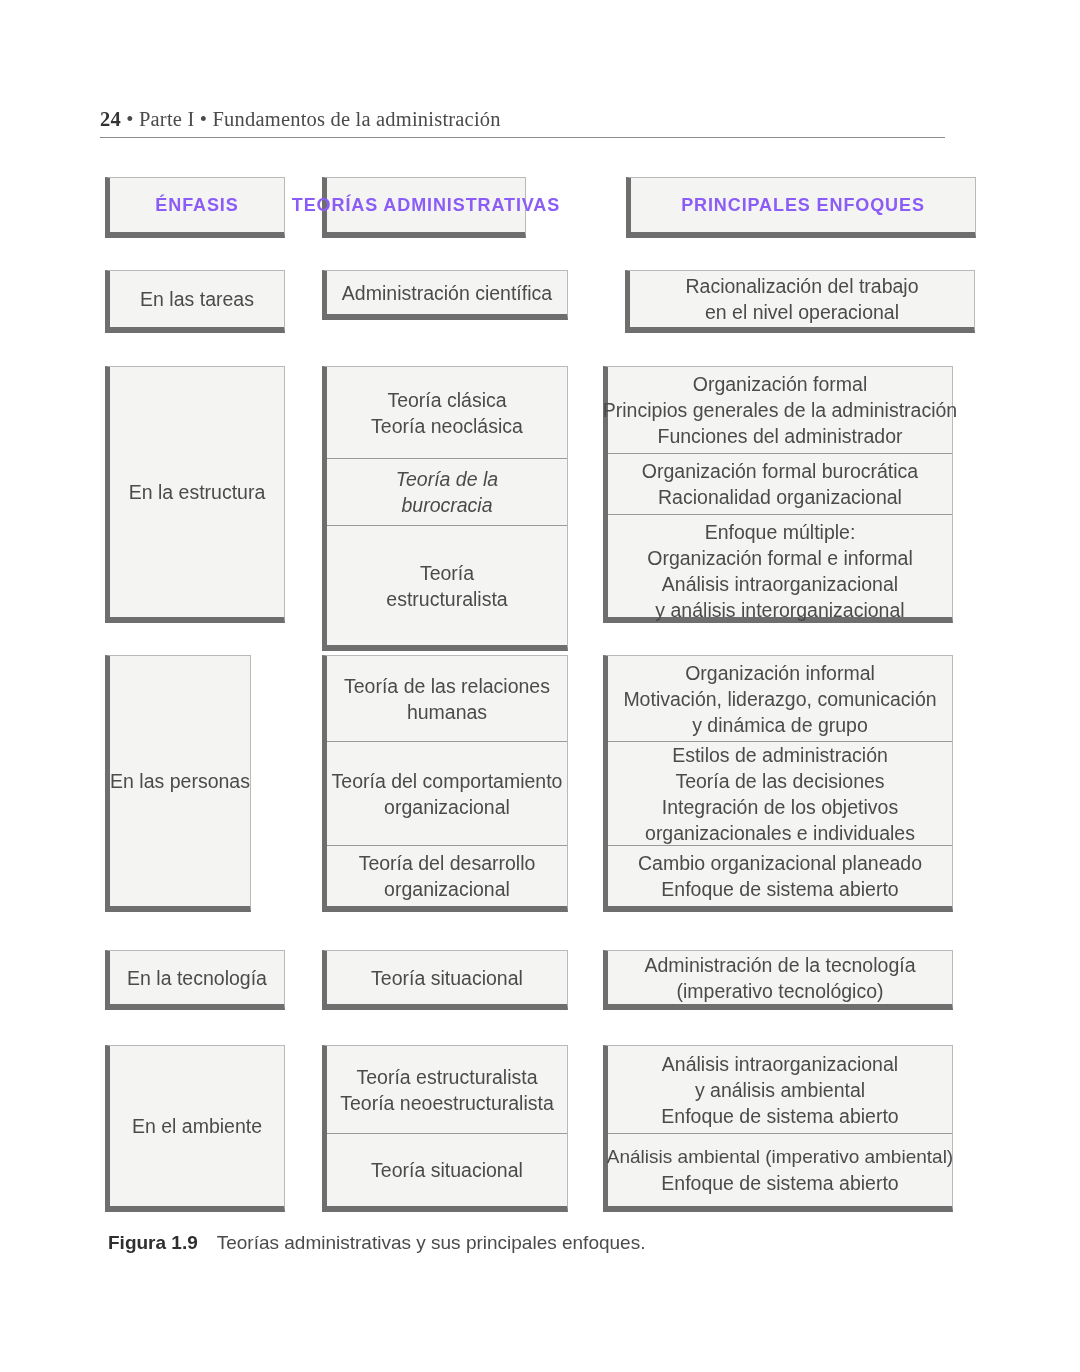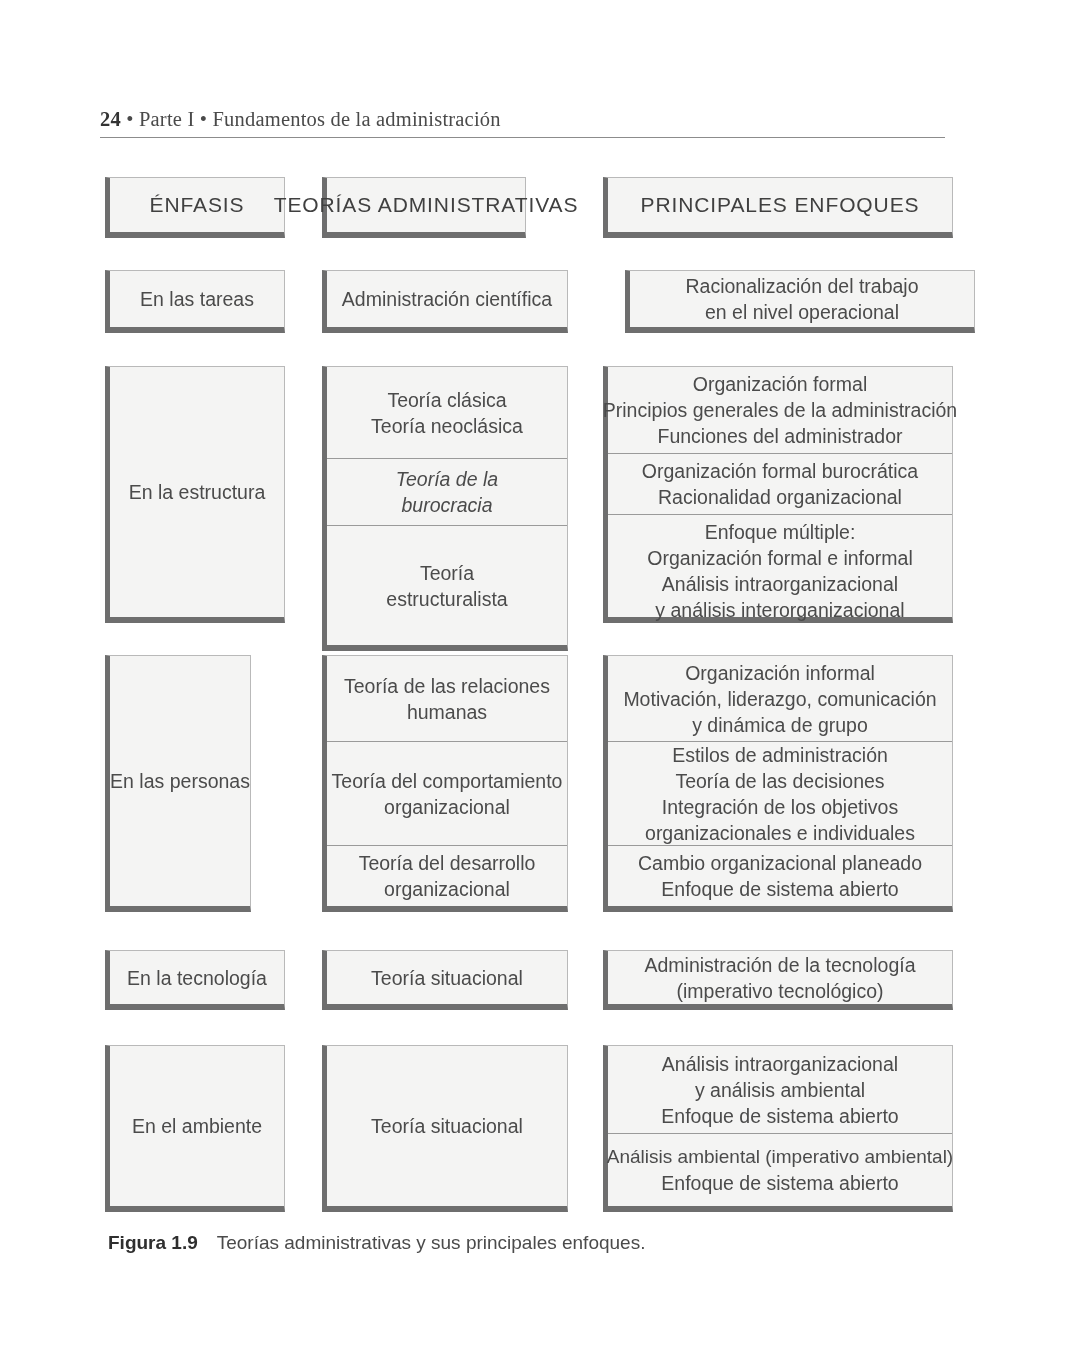--- a/index.html
+++ b/index.html
@@ -88,24 +88,24 @@
     font-size: 19.5px;
     line-height: 26px;
     color: #4b4b4b;
     white-space: nowrap;
   }
   .line.sm {
     font-size: 19px;
   }
 
   .head-label {
-    font-size: 21px;
-    font-weight: normal;
+    font-size: 18px;
+    font-weight: bold;
     letter-spacing: .9px;
-    color: #404040;
+    color: #8b5cf6;
     white-space: nowrap;
   }
 
   
   .emph .line {
     font-size: 19.5px;
   }
 
   
   .caption {
@@ -143,33 +143,33 @@
       <span class="head-label">ÉNFASIS</span>
     </div>
   </div>
 
   <div class="box" style="left:322px; top:177px; width:204px; height:61px;">
     <div class="cell">
       <span class="head-label">TEORÍAS ADMINISTRATIVAS</span>
     </div>
   </div>
 
-  <div class="box" style="left:603px; top:177px; width:350px; height:61px;">
+  <div class="box" style="left:626px; top:177px; width:350px; height:61px;">
     <div class="cell">
       <span class="head-label">PRINCIPALES ENFOQUES</span>
     </div>
   </div>
 
   <div class="box emph" style="left:105px; top:270px; width:180px; height:63px;">
     <div class="cell">
       <span class="line">En las tareas</span>
     </div>
   </div>
 
-  <div class="box" style="left:322px; top:270px; width:246px; height:63px;">
+  <div class="box" style="left:322px; top:270px; width:246px; height:50px;">
     <div class="cell">
       <span class="line">Administración científica</span>
     </div>
   </div>
 
   <div class="box" style="left:625px; top:270px; width:350px; height:63px;">
     <div class="cell">
       <span class="line">Racionalización del trabajo</span>
       <span class="line">en el nivel operacional</span>
     </div>
@@ -272,20 +272,24 @@
     </div>
   </div>
 
   <div class="box emph" style="left:105px; top:1045px; width:180px; height:167px;">
     <div class="cell" style="flex:1 1 auto;">
       <span class="line">En el ambiente</span>
     </div>
   </div>
 
   <div class="box tall" style="left:322px; top:1045px; width:246px; height:167px;">
+    <div class="cell" style="height:87px;">
+      <span class="line">Teoría estructuralista</span>
+      <span class="line">Teoría neoestructuralista</span>
+    </div>
     <div class="cell" style="flex:1 1 auto;">
       <span class="line">Teoría situacional</span>
     </div>
   </div>
 
   <div class="box tall" style="left:603px; top:1045px; width:350px; height:167px;">
     <div class="cell" style="height:87px;">
       <span class="line">Análisis intraorganizacional</span>
       <span class="line">y análisis ambiental</span>
       <span class="line">Enfoque de sistema abierto</span>

